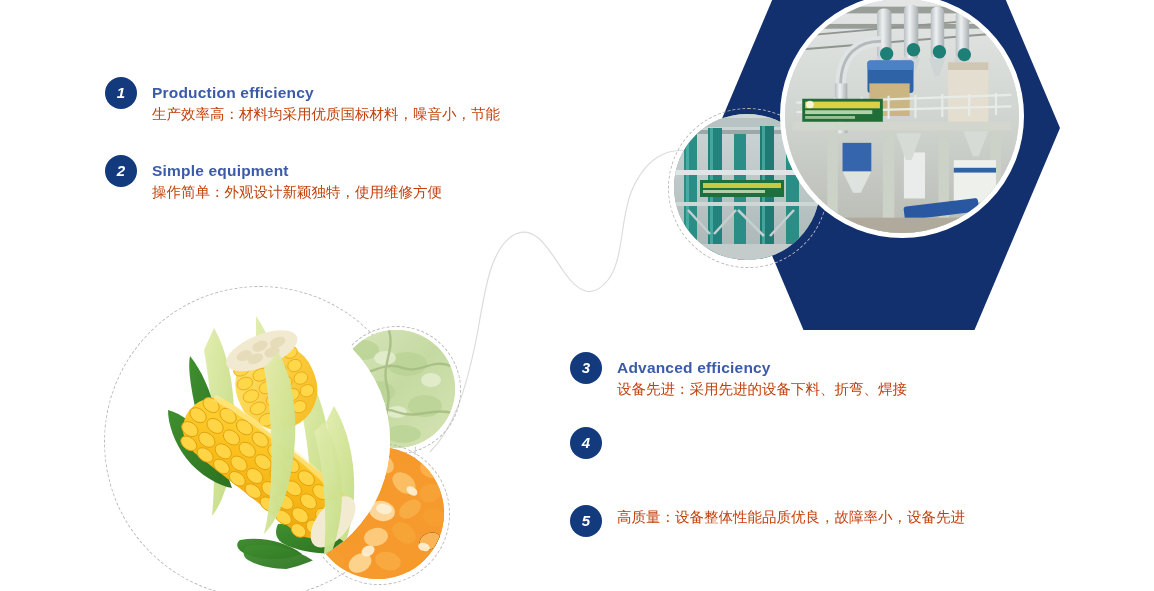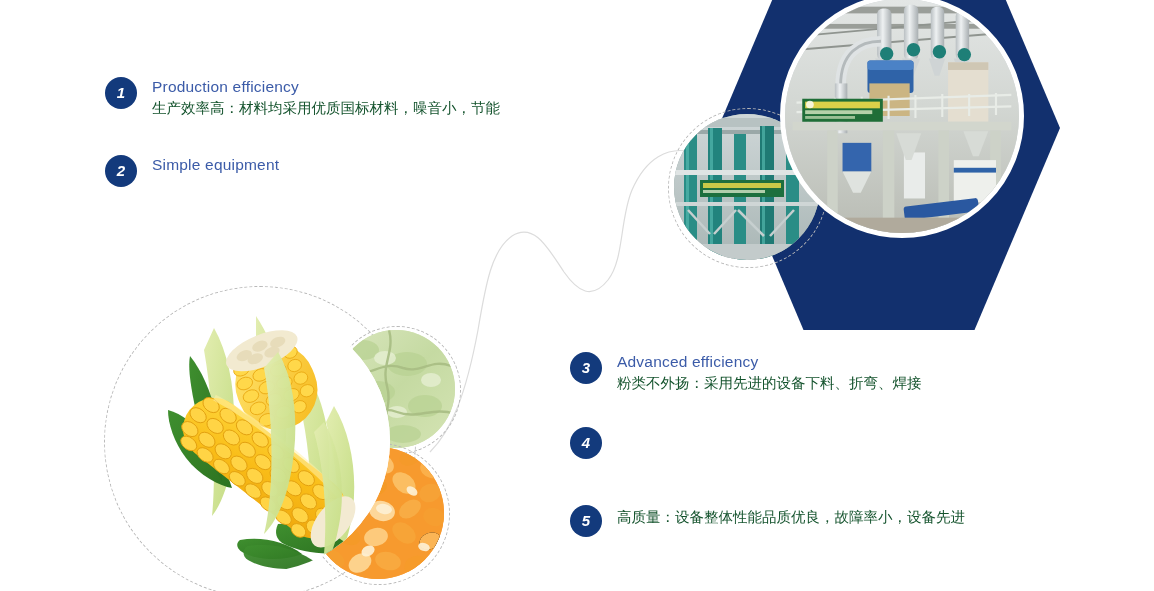--- a/index.html
+++ b/index.html
@@ -40,26 +40,27 @@
     letter-spacing: 0px;
   }
   .feature-text {
     margin-left: 15px;
     padding-top: 0px;
   }
   .feature-title {
     color: #3b5ba8;
     font-size: 15.5px;
     line-height: 19px;
-    font-weight: normal;
+    font-weight: bold;
     letter-spacing: .2px;
     white-space: nowrap;
+    margin-top: 6px;
   }
   .feature-desc {
-    color: #14532d;
+    color: #c2410c;
     font-size: 14.5px;
     line-height: 21px;
     margin-top: 2px;
     white-space: nowrap;
   }
 
   
   .circle {
     position: absolute;
     border-radius: 50%;
@@ -549,28 +550,29 @@
     <div class="feature-text">
       <div class="feature-title">Production efficiency</div>
       <div class="feature-desc">生产效率高：材料均采用优质国标材料，噪音小，节能</div>
     </div>
   </div>
 
   <div class="feature-item" style="left:105px; top:155px;">
     <div class="badge">2</div>
     <div class="feature-text">
       <div class="feature-title">Simple equipment</div>
+      <div class="feature-desc">操作简单：外观设计新颖独特，使用维修方便</div>
     </div>
   </div>
 
   <div class="feature-item" style="left:570px; top:352px;">
     <div class="badge">3</div>
     <div class="feature-text">
       <div class="feature-title">Advanced efficiency</div>
-      <div class="feature-desc">粉类不外扬：采用先进的设备下料、折弯、焊接</div>
+      <div class="feature-desc">设备先进：采用先进的设备下料、折弯、焊接</div>
     </div>
   </div>
 
   <div class="feature-item" style="left:570px; top:427px;">
     <div class="badge">4</div>
     <div class="feature-text">
     </div>
   </div>
 
   <div class="feature-item" style="left:570px; top:505px;">

